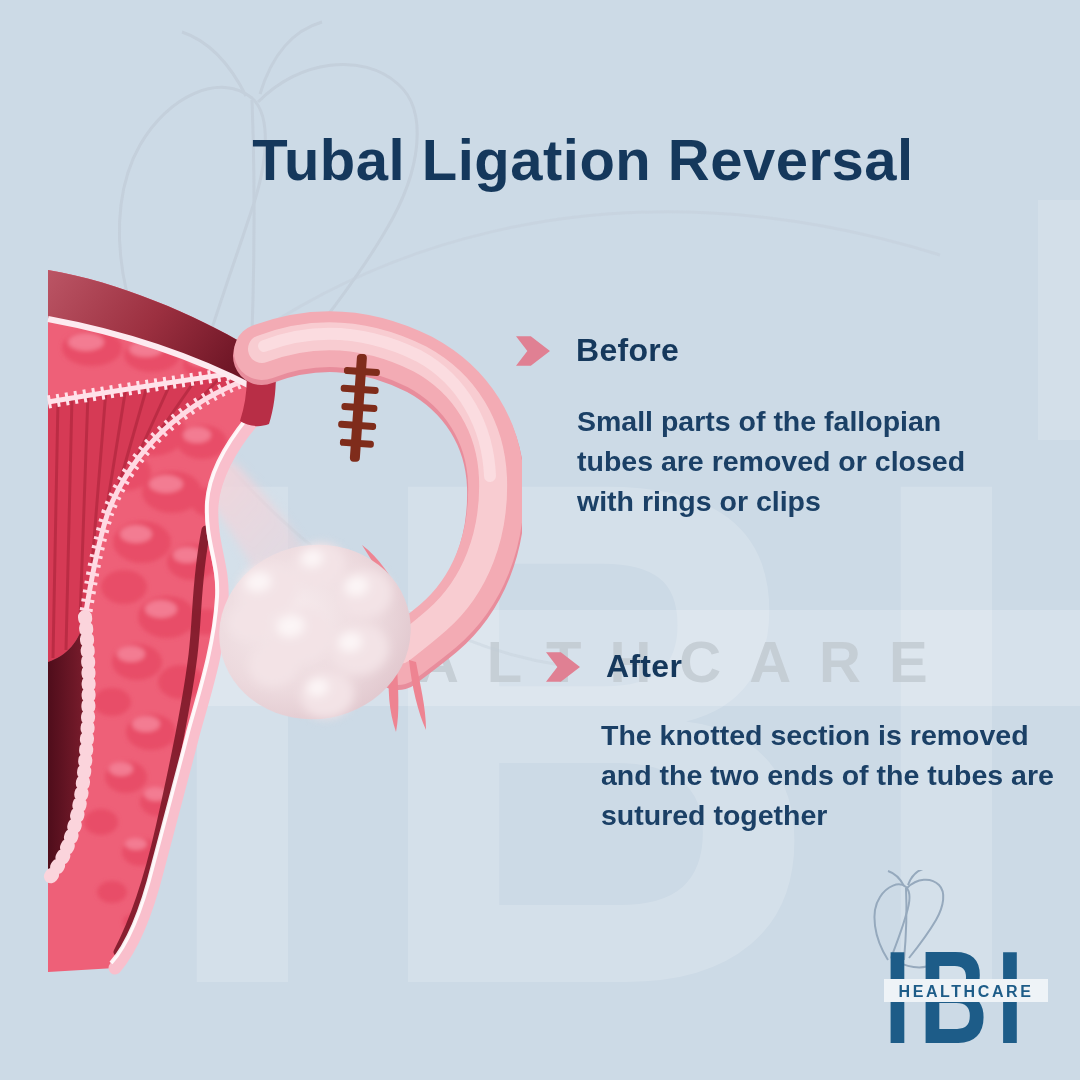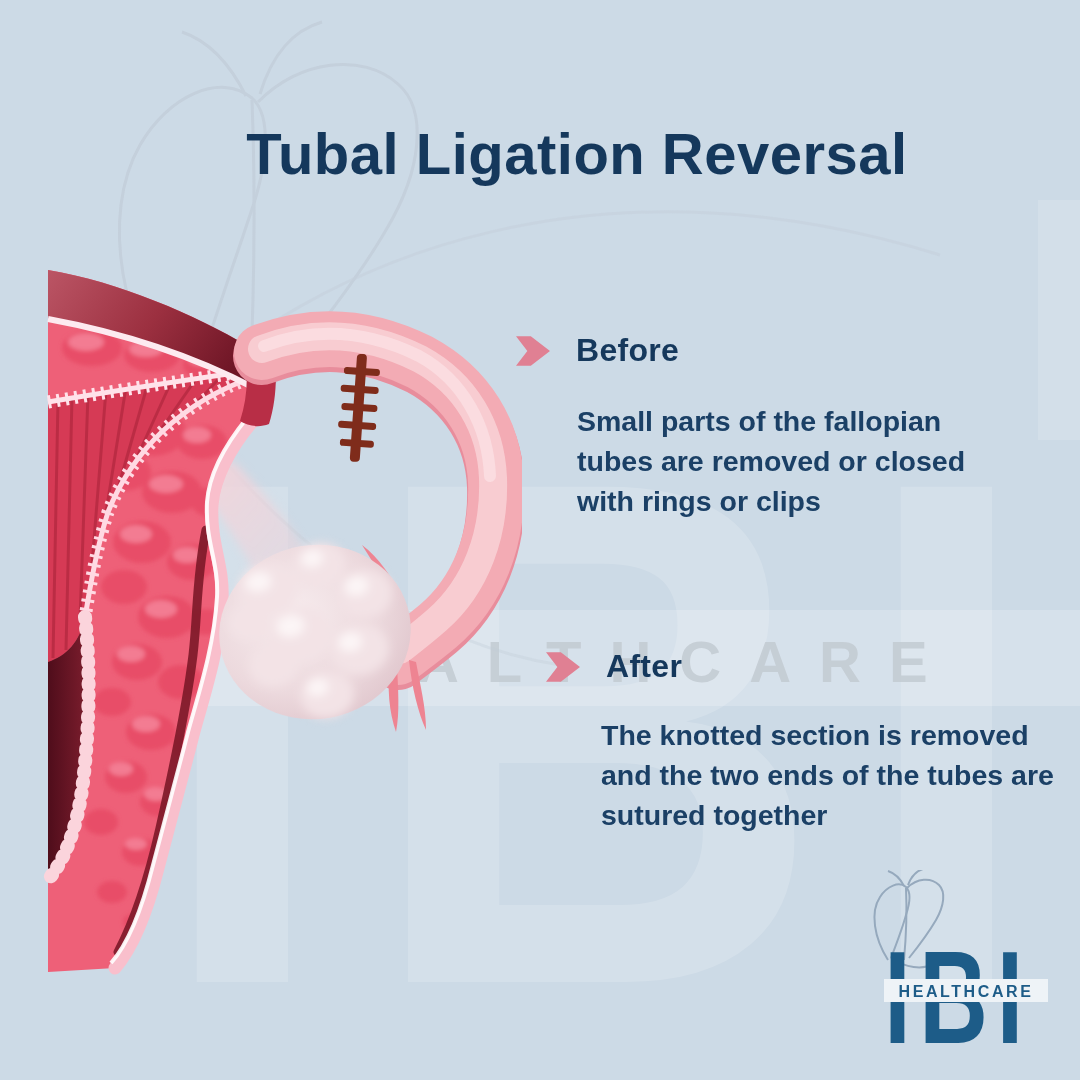--- a/index.html
+++ b/index.html
@@ -7,21 +7,21 @@
        font-family:"Liberation Sans", sans-serif;}
   .canvas{position:relative;width:1080px;height:1080px;background:#ccdae6;overflow:hidden;}
 
   
   .watermark-layer{position:absolute;left:0;top:0;width:1080px;height:1080px;}
   .anatomy-layer{position:absolute;left:0;top:258px;width:522px;height:822px;}
   .logo-layer{position:absolute;left:850px;top:870px;width:215px;height:190px;}
 
   
   .page-title{position:absolute;top:108px;left:565px;transform:translateX(-50%);
-      margin:12px;white-space:nowrap;font-size:58px;font-weight:700;letter-spacing:.5px;
+      margin:18px;white-space:nowrap;font-size:58px;font-weight:700;letter-spacing:.5px;
       color:#15385c;}
 
   
   .section{position:absolute;}
   .section-before{left:516px;top:332px;}
   .section-after{left:546px;top:648px;}
   .heading-row{display:flex;align-items:center;gap:26px;}
   .arrow-icon{width:34px;height:30px;flex:0 0 auto;}
   .section-heading{margin:0;font-size:32px;font-weight:700;color:#15385c;letter-spacing:.3px;}
   .section-desc{margin:0;font-size:28.5px;font-weight:700;line-height:40px;color:#1b4066;}

